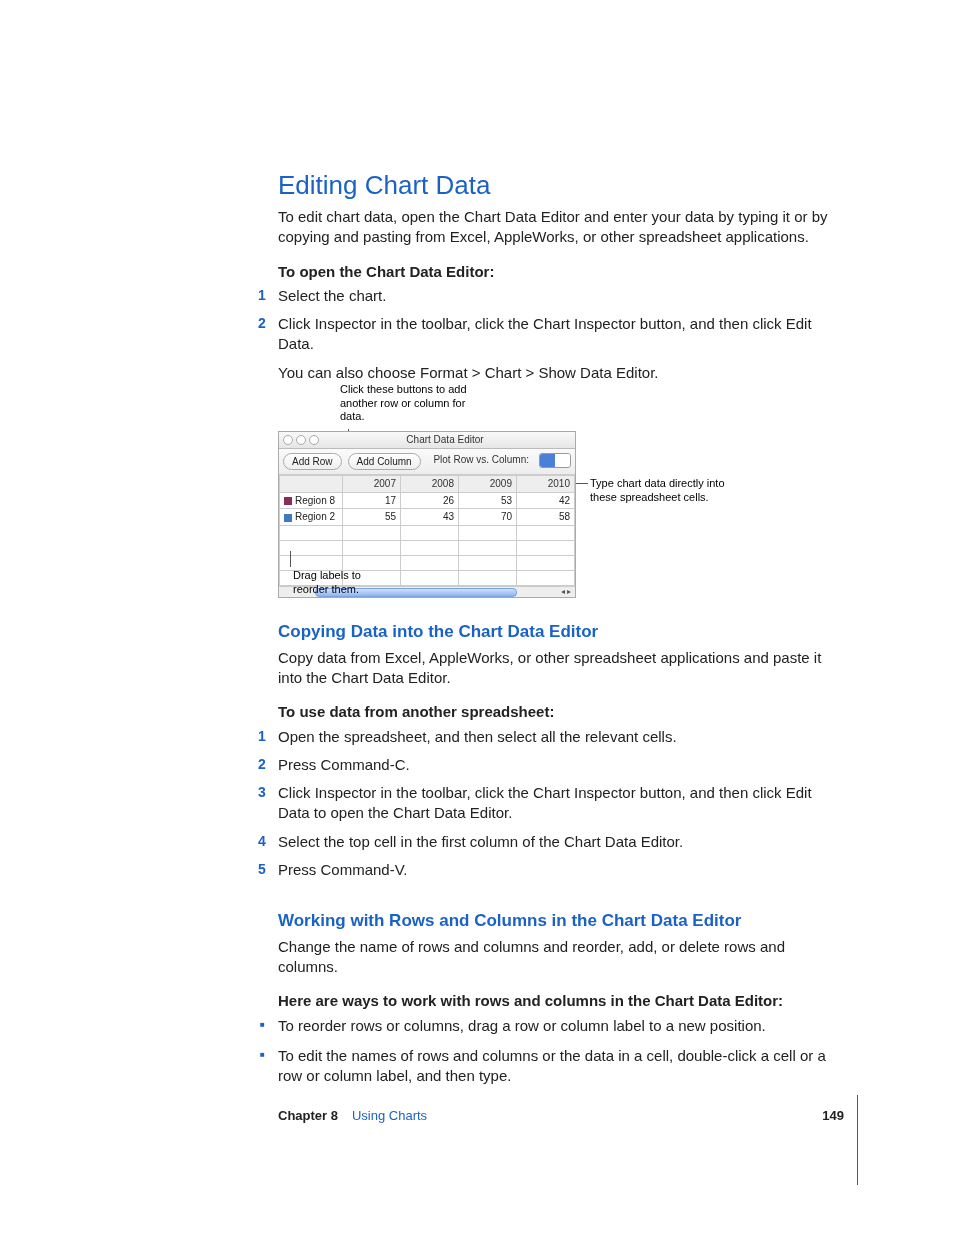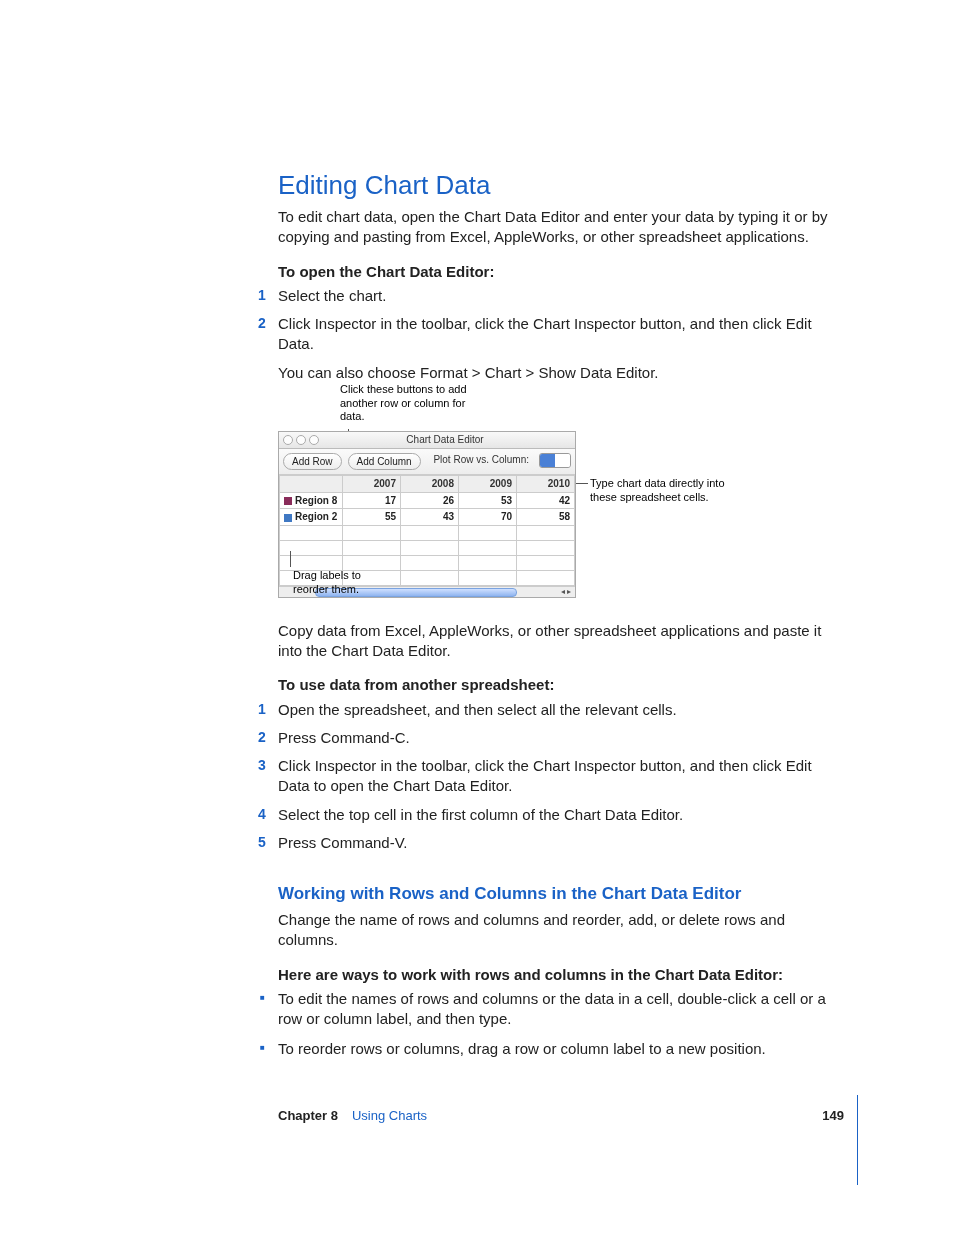--- a/index.html
+++ b/index.html
@@ -85,21 +85,21 @@
   .seg {
     display:flex; border:1px solid #999; border-radius:3px; overflow:hidden;
     width:30px; height:13px;
   }
   .seg > div { flex:1; }
   .seg-a { background:#4a80d6; }
   .seg-b { background:#fff; }
 
   table.grid { border-collapse:collapse; width:100%; background:#fff; table-layout:fixed; }
   table.grid th, table.grid td {
-    border:1px solid #ccc; font-size:10px; font-weight:700;
+    border:1px solid #ccc; font-size:10px; font-weight:400;
     padding:1px 4px; text-align:right; height:12px; overflow:hidden;
   }
   table.grid th { background:#eee; color:#333; }
   table.grid td.label { text-align:left; }
   .swatch { display:inline-block; width:8px; height:8px; margin-right:3px; vertical-align:middle; }
   .sw-r1 { background:#8a2c5a; }
   .sw-r2 { background:#3f78c3; }
   .scroll-strip { height:10px; background:#eee; border-top:1px solid #ccc; position:relative; }
   .scroll-thumb { position:absolute; left:36px; top:1px; height:7px; width:200px; border-radius:4px;
     background:linear-gradient(#cfe0ff,#8fb4ef); border:1px solid #7aa3e0;}
@@ -213,36 +213,37 @@
       </div>
     </div>
 
     <div class="callout-right-line"></div>
     <div class="callout-right">Type chart data directly into these spreadsheet cells.</div>
 
     <div class="callout-bottom-line"></div>
     <div class="callout-bottom">Drag labels to reorder them.</div>
   </div>
 
+  <h2 class="subsection-title">Copying Data into the Chart Data Editor</h2>
   <p>Copy data from Excel, AppleWorks, or other spreadsheet applications and paste it into the Chart Data Editor.</p>
   <p class="bold-lead">To use data from another spreadsheet:</p>
   <ol class="steps">
     <li><span class="num">1</span><span>Open the spreadsheet, and then select all the relevant cells.</span></li>
     <li><span class="num">2</span><span>Press Command-C.</span></li>
     <li><span class="num">3</span><span>Click Inspector in the toolbar, click the Chart Inspector button, and then click Edit Data to open the Chart Data Editor.</span></li>
     <li><span class="num">4</span><span>Select the top cell in the first column of the Chart Data Editor.</span></li>
     <li><span class="num">5</span><span>Press Command-V.</span></li>
   </ol>
 
   <h2 class="subsection-title">Working with Rows and Columns in the Chart Data Editor</h2>
   <p>Change the name of rows and columns and reorder, add, or delete rows and columns.</p>
   <p class="bold-lead">Here are ways to work with rows and columns in the Chart Data Editor:</p>
   <ul class="bullets">
+    <li>To reorder rows or columns, drag a row or column label to a new position.</li>
     <li>To edit the names of rows and columns or the data in a cell, double-click a cell or a row or column label, and then type.</li>
-    <li>To reorder rows or columns, drag a row or column label to a new position.</li>
   </ul>
 
   <div class="footer">
     <span class="chap-lbl">Chapter 8</span>
     <span class="chap-name">Using Charts</span>
     <span class="pagenum">149</span>
   </div>
   <div class="footer-rule"></div>
 </div>
 

